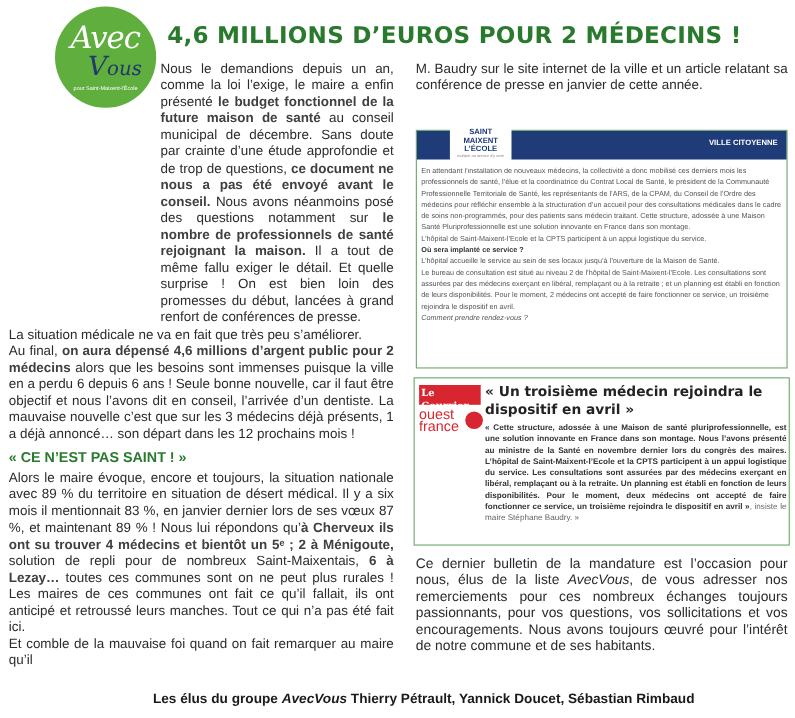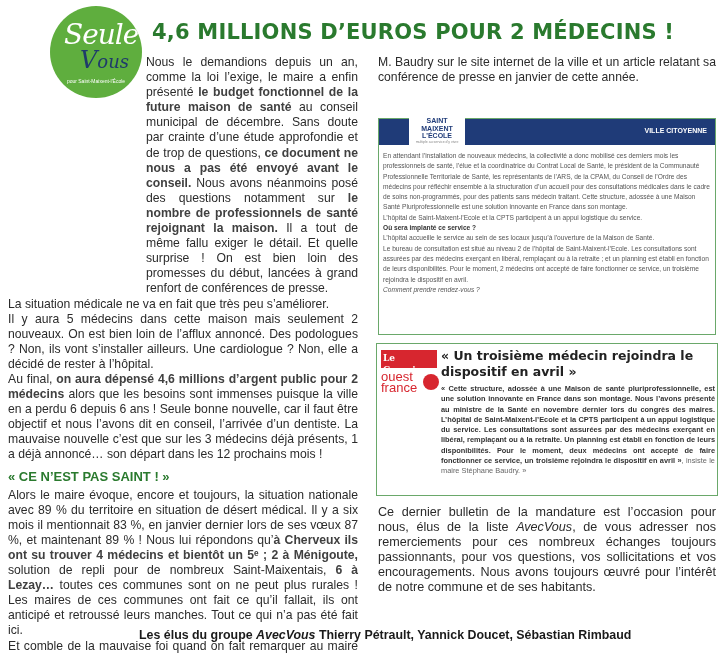--- a/index.html
+++ b/index.html
@@ -61,33 +61,32 @@
 
   .col-right-bottom { position: absolute; left: 378px; top: 505px; width: 338px; font-size: 12.6px; line-height: 15.1px; text-align: justify; color: #2b2b2b; }
   .wishes { margin-top: 4px; color: #c8232c; font-weight: bold; font-size: 12.6px; line-height: 15px; }
 
   .signature { position: absolute; left: 115px; top: 628px; font-size: 12.4px; font-weight: bold; color: #1a1a1a; padding-left: 24px; }
 </style>
 </head>
 <body>
 
 <div class="logo">
-  <span class="avec">Seule</span>
+  <span class="avec">Avec</span>
   <span class="vous"><span class="v">V</span><span class="ous">ous</span></span>
   <span class="tag">pour Saint-Maixent-l'École</span>
 </div>
 
 <h1 class="headline">4,6 MILLIONS D’EUROS POUR 2 MÉDECINS !</h1>
 
 <div class="col col-left">
   <p style="padding-left:138px; text-indent:0;">
     <span>Nous le demandions depuis un an, comme la loi l’exige, le maire a enfin présenté </span><span class="b">le budget fonctionnel de la future maison de santé</span><span> au conseil municipal de décembre. Sans doute par crainte d’une étude approfondie et de trop de questions, </span><span class="b">ce document ne nous a pas été envoyé avant le conseil.</span><span> Nous avons néanmoins posé des questions notamment sur </span><span class="b">le nombre de professionnels de santé rejoignant la maison.</span><span> Il a tout de même fallu exiger le détail. Et quelle surprise ! On est bien loin des promesses du début, lancées à grand renfort de conférences de presse.</span>
   </p>
   <p>La situation médicale ne va en fait que très peu s’améliorer.</p>
-  <p>Il y aura 5 médecins dans cette maison mais seulement 2 nouveaux. On est bien loin de l’afflux annoncé. Des podologues ? Non, ils vont s’installer ailleurs. Une cardiologue ? Non, elle a décidé de rester à l’hôpital.</p>
   <p>
     <span>Au final, </span><span class="b">on aura dépensé 4,6 millions d’argent public pour 2 médecins</span><span> alors que les besoins sont immenses puisque la ville en a perdu 6 depuis 6 ans ! Seule bonne nouvelle, car il faut être objectif et nous l’avons dit en conseil, l’arrivée d’un dentiste. La mauvaise nouvelle c’est que sur les 3 médecins déjà présents, 1 a déjà annoncé… son départ dans les 12 prochains mois !</span>
   </p>
   <div class="section-title">« CE N’EST PAS SAINT ! »</div>
   <p>
     <span>Alors le maire évoque, encore et toujours, la situation nationale avec 89 % du territoire en situation de désert médical. Il y a six mois il mentionnait 83 %, en janvier dernier lors de ses vœux 87 %, et maintenant 89 % ! Nous lui répondons qu’</span><span class="b">à Cherveux ils ont su trouver 4 médecins et bientôt un 5ᵉ ; 2 à Ménigoute,</span><span> solution de repli pour de nombreux Saint-Maixentais, </span><span class="b">6 à Lezay…</span><span> toutes ces communes sont on ne peut plus rurales ! Les maires de ces communes ont fait ce qu’il fallait, ils ont anticipé et retroussé leurs manches. Tout ce qui n’a pas été fait ici.</span>
   </p>
   <p>
     <span>Et comble de la mauvaise foi quand on fait remarquer au maire qu’il </span>
   </p>

